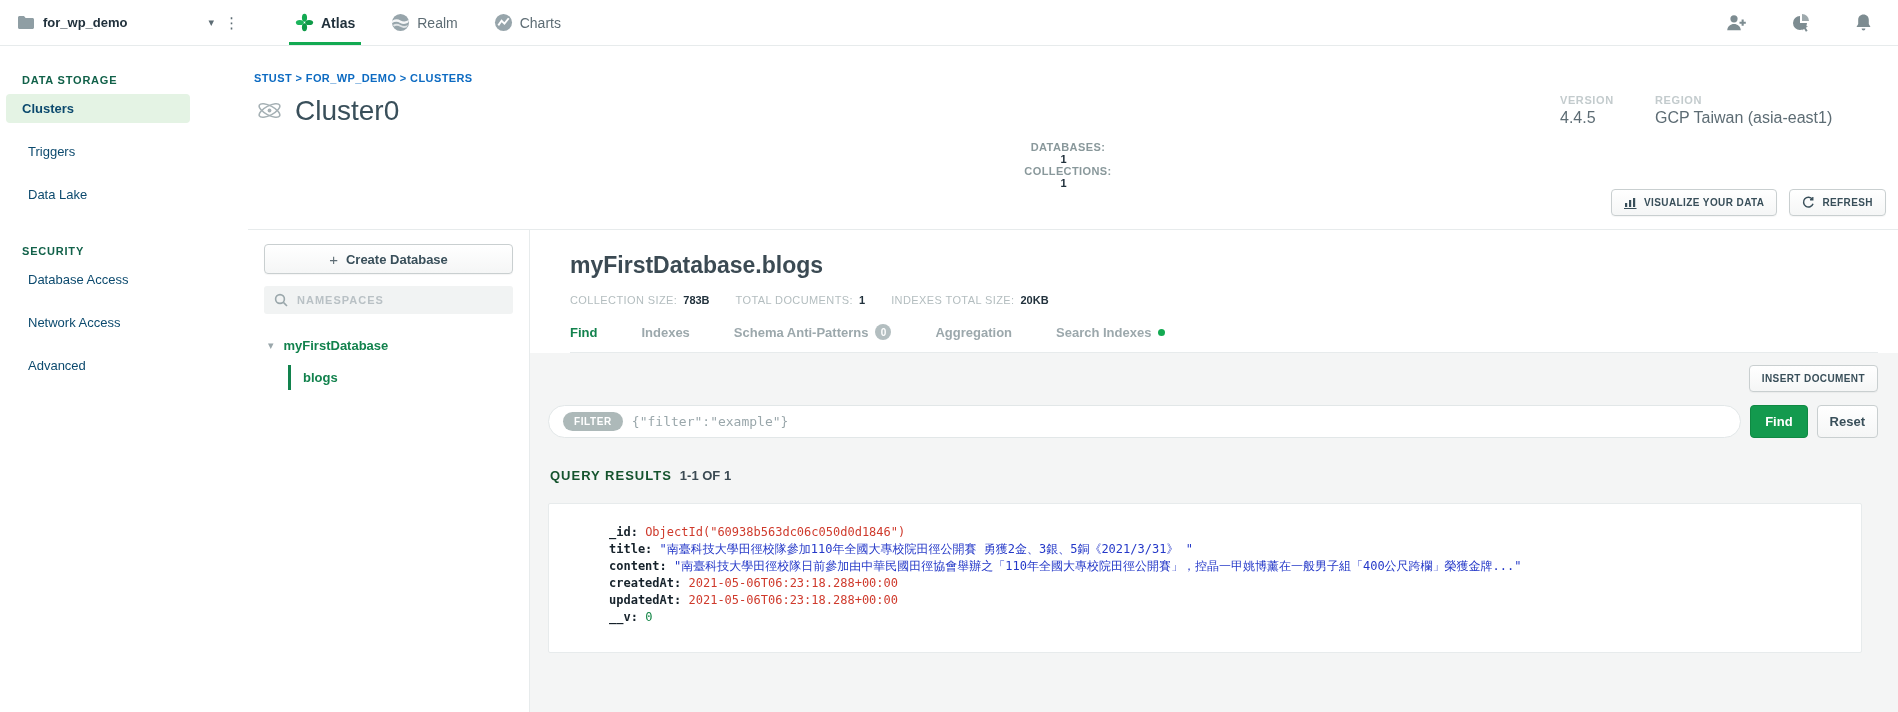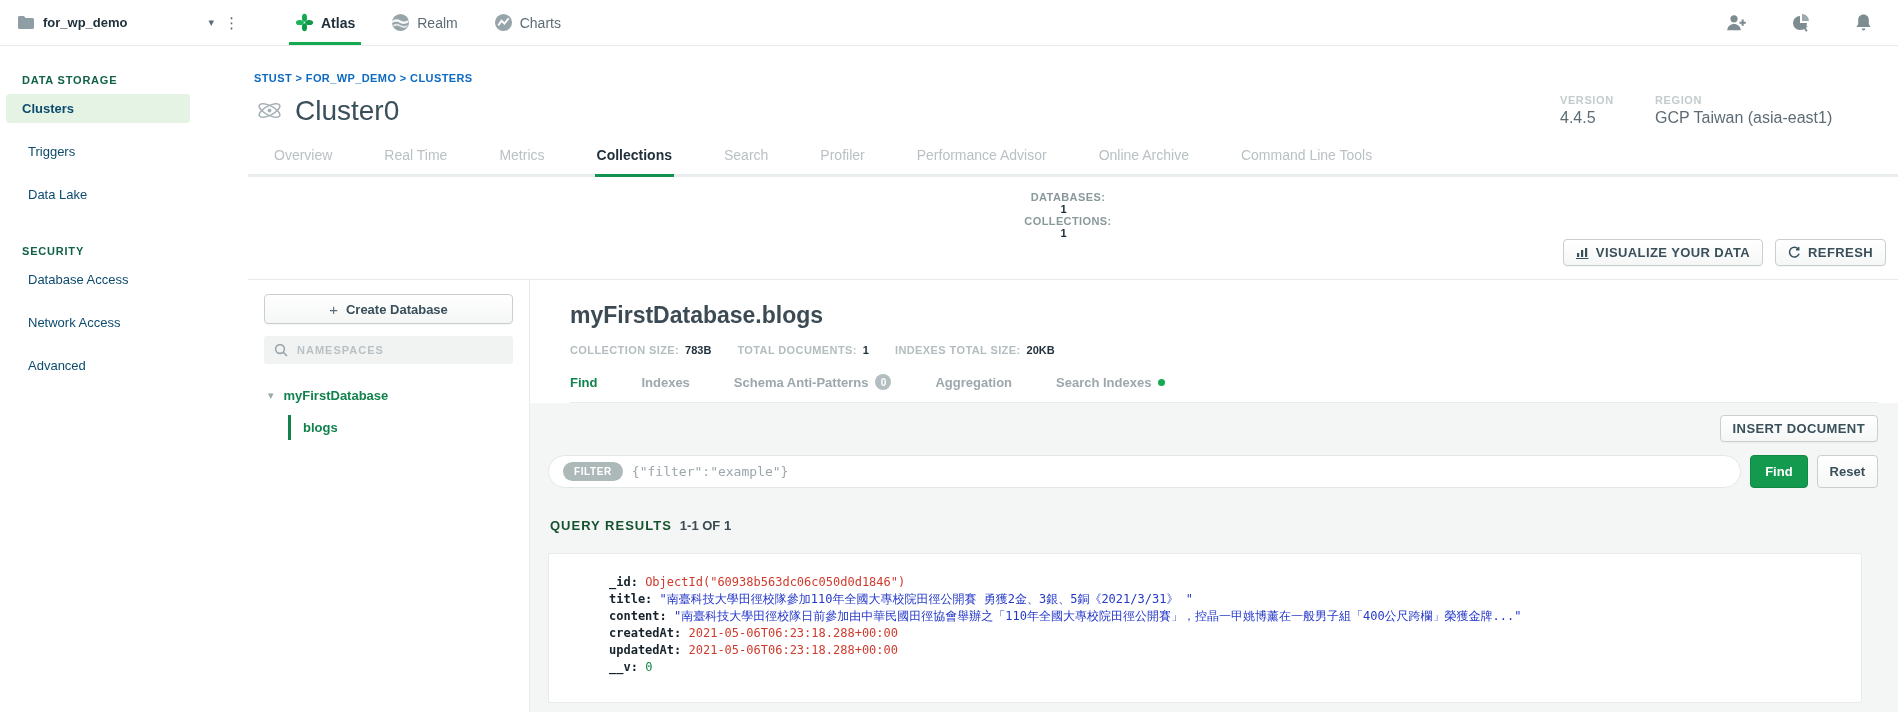--- a/index.html
+++ b/index.html
@@ -42,21 +42,21 @@
   .cluster-tabs { display:flex; gap:48px; margin-top:20px; padding-left:24px; border-bottom:3px solid #EAEDEE; }
   .cluster-tab { font-size:14px; color:#B9C1C5; padding:0 2px 11px 2px; cursor:pointer; position:relative; white-space:nowrap; }
   .cluster-tab.active { color:#21313C; font-weight:700; }
   .cluster-tab.active::after { content:""; position:absolute; left:0; right:0; bottom:-3px; height:3px; background:#12924F; }
 
   .stats-row { display:flex; align-items:center; margin-top:14px; padding:0 12px 13px 2px; border-bottom:1px solid #E7EBEC;flex-direction:column; }
   .stat-label { font-size:11px; font-weight:700; color:#89989B; letter-spacing:.4px; }
   .stat-value { font-size:11px; font-weight:700; color:#21313C; margin:0 14px 0 5px; }
   .stats-btns { margin-left:auto; display:flex; gap:12px; }
   .sm-btn { display:flex; align-items:center; gap:7px; height:27px; padding:0 12px; background:linear-gradient(#fff,#F5F6F6);
-            border:1px solid #C9CFD0; border-radius:4px; font-size:13px; font-weight:700; letter-spacing:.4px;
+            border:1px solid #C9CFD0; border-radius:4px; font-size:10px; font-weight:700; letter-spacing:.4px;
             color:#394F5A; cursor:pointer; box-shadow:0 1px 1px rgba(0,0,0,.04); }
 
   .panes { display:flex; flex:1; min-height:0; }
   .tree-pane { width:282px; border-right:1px solid #E7EBEC; padding:14px 16px 0 16px; background:#fff; }
   .create-db-btn { width:100%; height:30px; background:linear-gradient(#fff,#F5F6F6); border:1px solid #C9CFD0;
                    border-radius:4px; font-size:13px; font-weight:600; color:#394F5A; cursor:pointer;
                    display:flex; align-items:center; justify-content:center; gap:8px; box-shadow:0 1px 1px rgba(0,0,0,.04); }
   .create-plus { font-weight:400; color:#5D6C74; font-size:15px; }
   .ns-search { margin-top:12px; height:28px; background:#F1F3F3; border-radius:3px; display:flex; align-items:center; padding:0 10px; gap:9px; }
   .ns-search input { border:none; outline:none; background:transparent; flex:1; font-size:11px; font-weight:700;
@@ -67,21 +67,21 @@
   .tree-caret { color:#9AA7AB; font-size:11px; }
   .tree-db-name { font-size:13px; font-weight:700; color:#12824D; }
   .tree-coll { margin:12px 0 0 24px; border-left:3px solid #12824D; padding:5px 0 5px 12px;
                font-size:13px; font-weight:700; color:#12824D; cursor:pointer; }
 
   .coll-pane { flex:1; display:flex; flex-direction:column; min-width:0; }
   .coll-header { padding:22px 20px 0 40px; }
   .coll-title { font-size:23px; font-weight:600; color:#3B4A53; }
   .coll-stats { display:flex; gap:26px; margin-top:15px; }
   .coll-stat { display:flex; gap:6px; align-items:baseline; }
-  .coll-stat .lbl { font-size:11px; font-weight:700; color:#B3BDBF; letter-spacing:.4px; }
+  .coll-stat .lbl { font-size:11px; font-weight:400; color:#B3BDBF; letter-spacing:.4px; }
   .coll-stat .val { font-size:11px; font-weight:700; color:#21313C; }
   .coll-tabs { display:flex; gap:44px; margin-top:18px; border-bottom:1px solid #E7EBEC; }
   .coll-tab { font-size:13px; font-weight:600; color:#9CA8AC; padding-bottom:12px; cursor:pointer; display:flex; align-items:center; gap:7px; }
   .coll-tab.active { color:#12824D; }
   .badge { background:#B3BEC0; color:#fff; font-size:10px; font-weight:700; width:16px; height:16px; border-radius:50%;
            display:inline-flex; align-items:center; justify-content:center; }
   .green-dot { width:7px; height:7px; border-radius:50%; background:#13AA52; display:inline-block; }
 
   .find-area { flex:1; background:#F4F5F5; padding:12px 20px 0 18px; overflow:hidden; }
   .insert-row { display:flex; justify-content:flex-end; }
@@ -214,31 +214,20 @@
       <div class="meta-block meta-version">
         <span class="meta-label">VERSION</span>
         <span class="meta-value">4.4.5</span>
       </div>
       <div class="meta-block meta-region">
         <span class="meta-label">REGION</span>
         <span class="meta-value">GCP Taiwan (asia-east1)</span>
       </div>
     </div>
 
-    <div class="cluster-tabs">
-      <div class="cluster-tab">Overview</div>
-      <div class="cluster-tab">Real Time</div>
-      <div class="cluster-tab">Metrics</div>
-      <div class="cluster-tab active">Collections</div>
-      <div class="cluster-tab">Search</div>
-      <div class="cluster-tab">Profiler</div>
-      <div class="cluster-tab">Performance Advisor</div>
-      <div class="cluster-tab">Online Archive</div>
-      <div class="cluster-tab">Command Line Tools</div>
-    </div>
 
     <div class="stats-row">
       <span class="stat-label">DATABASES:</span>
       <span class="stat-value">1</span>
       <span class="stat-label">COLLECTIONS:</span>
       <span class="stat-value">1</span>
       <div class="stats-btns">
         <button class="sm-btn">
           <span>
             <svg width="13" height="12" viewBox="0 0 13 12" fill="#394F5A">

